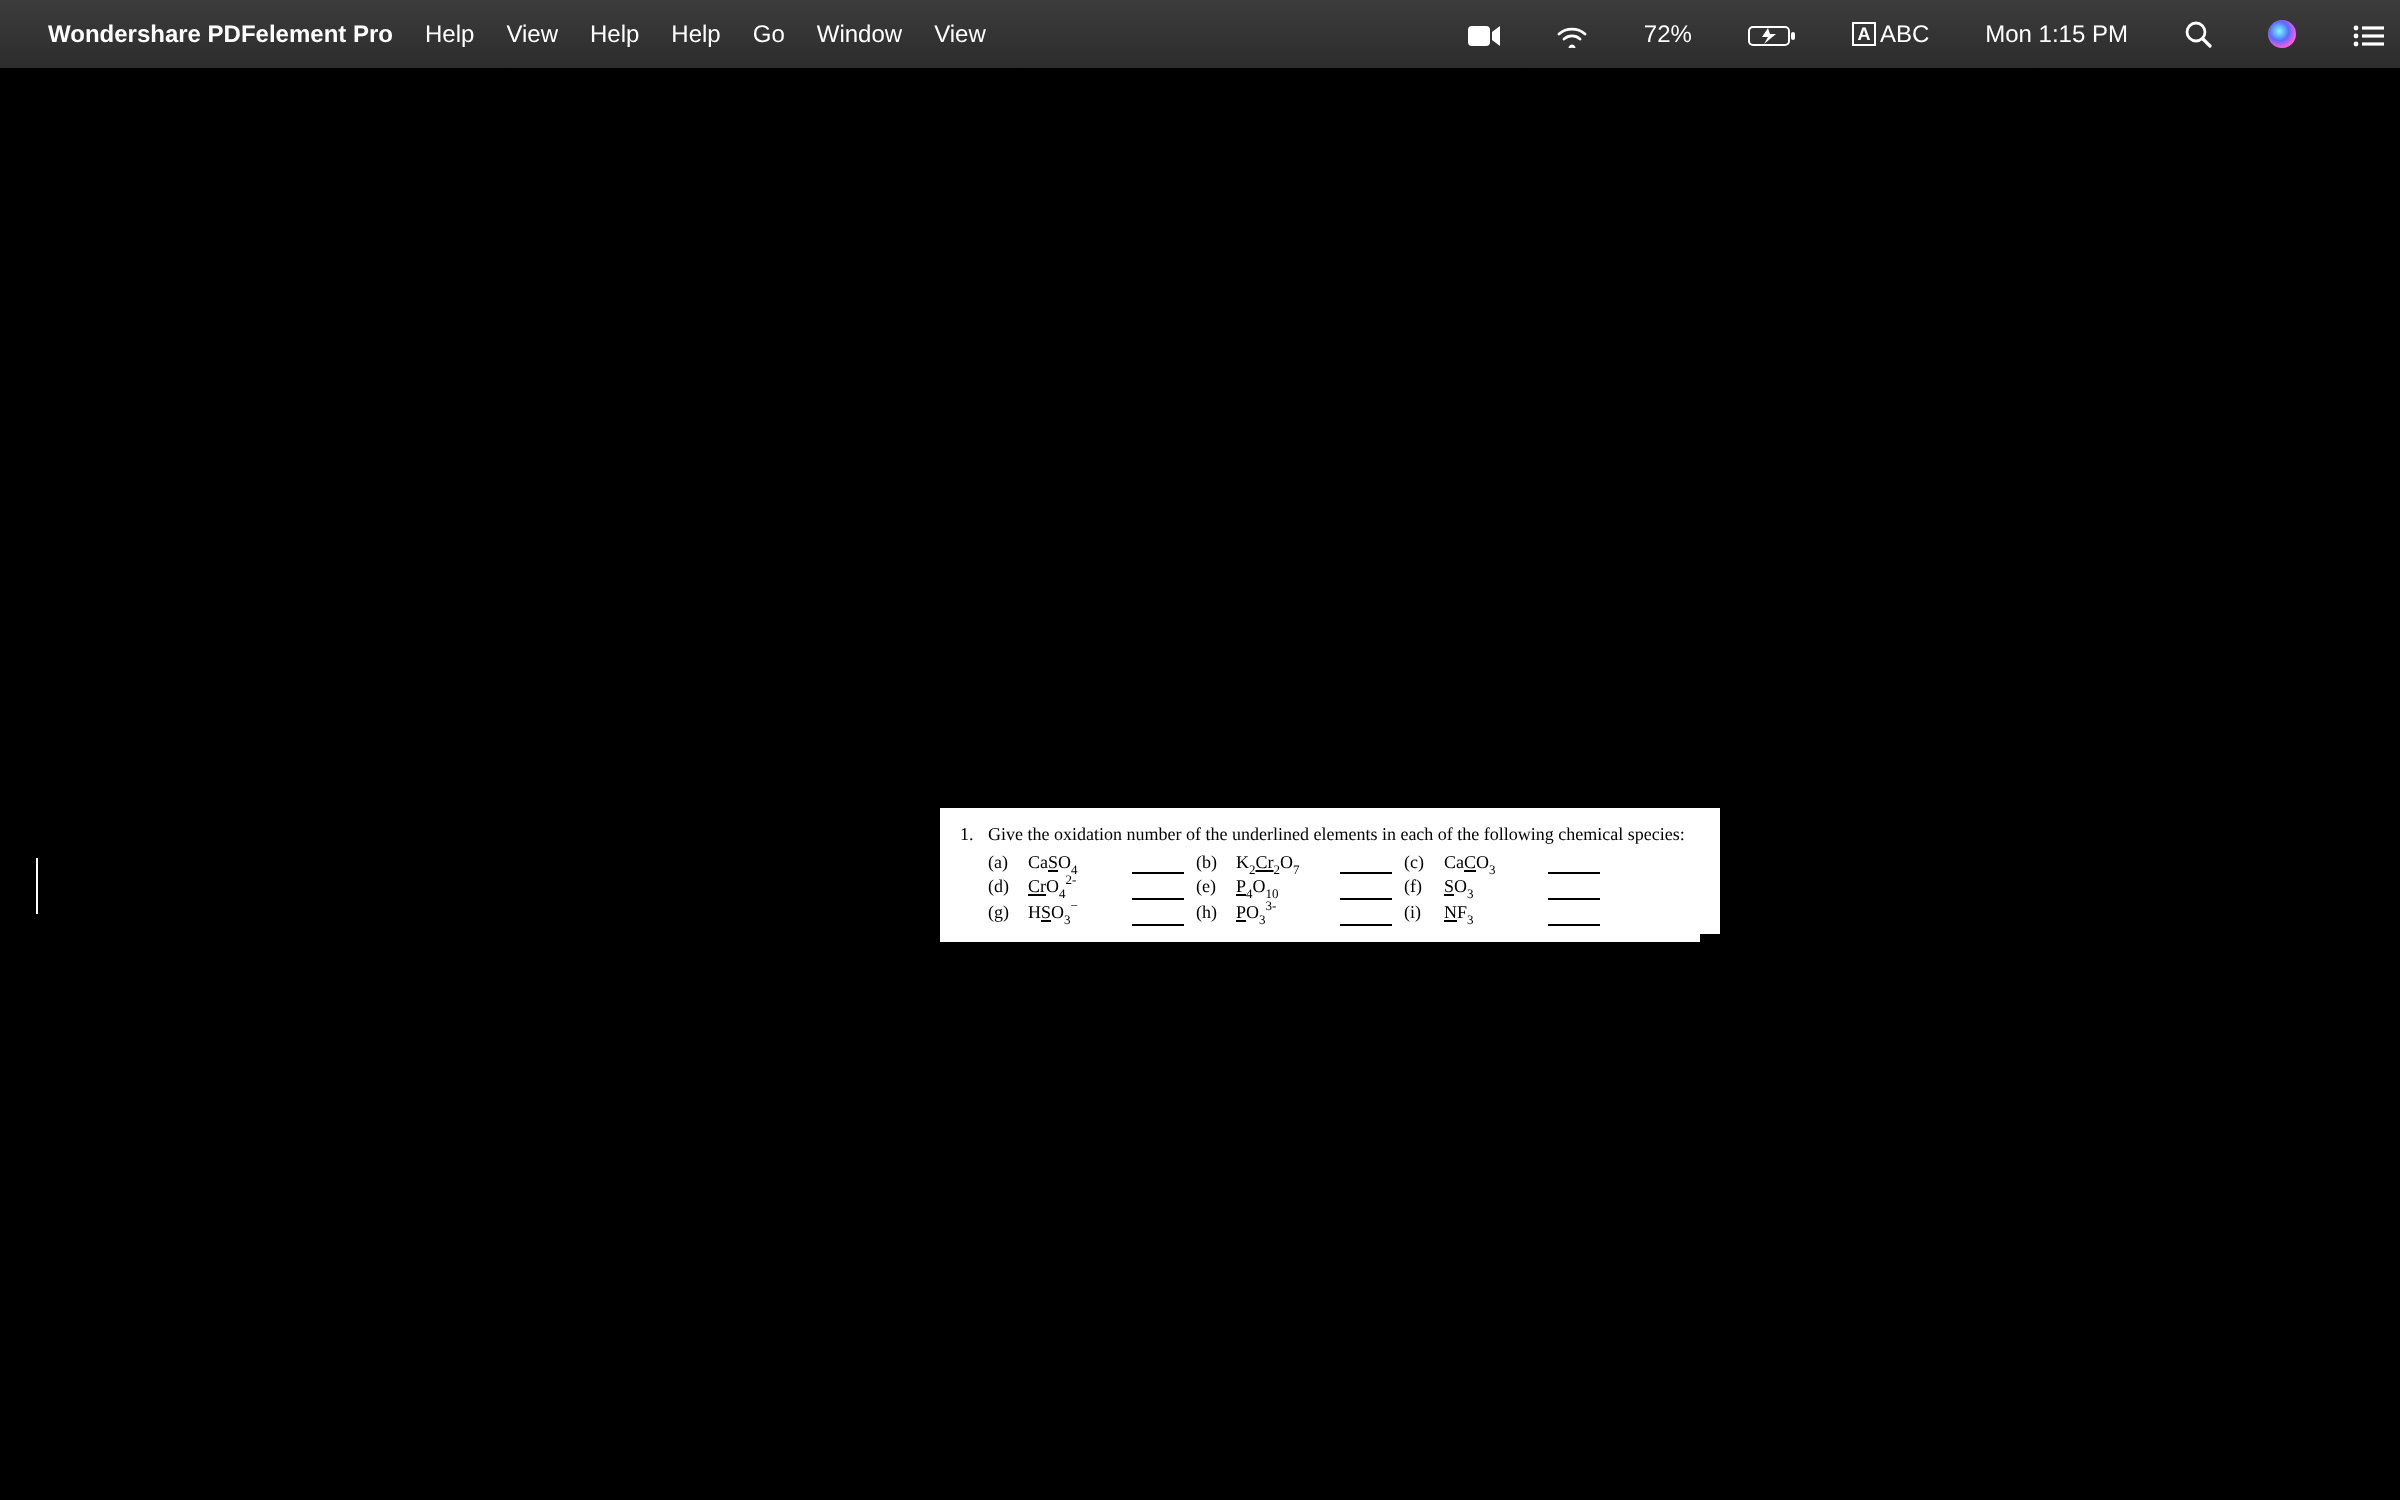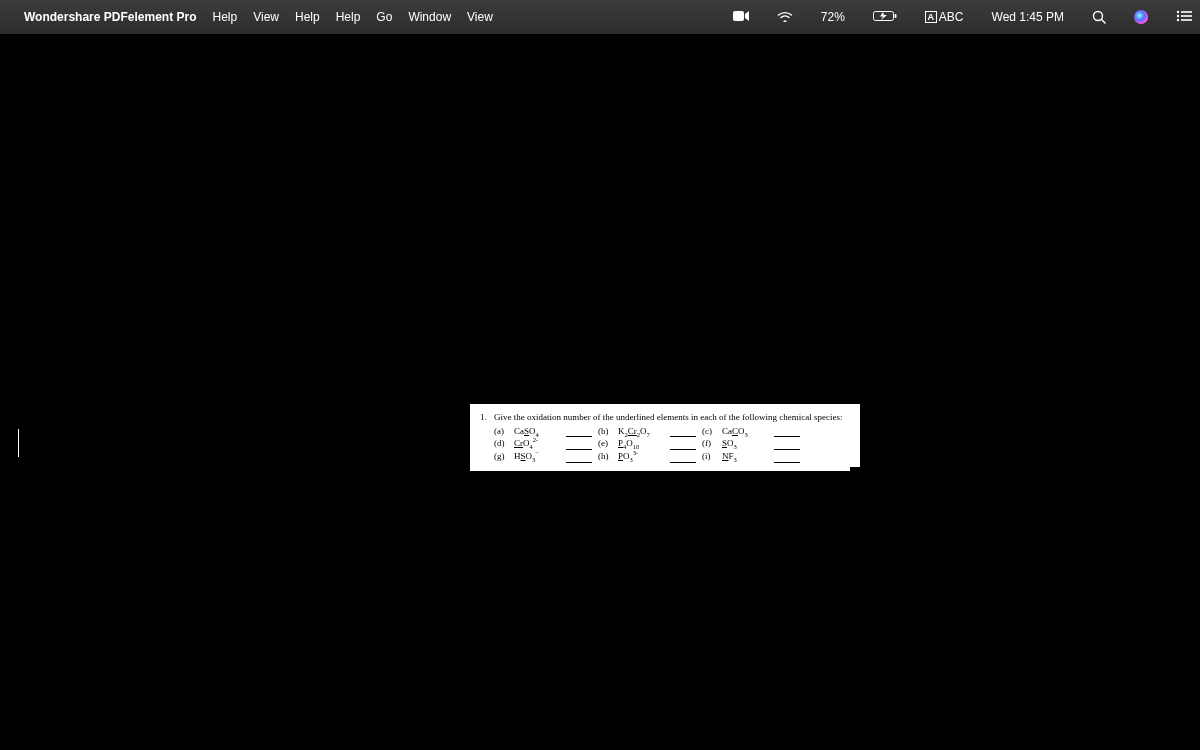--- a/index.html
+++ b/index.html
@@ -11,21 +11,21 @@
     height: 22px;
     background: linear-gradient(#3c3c3c, #2c2c2c);
     display: flex;
     align-items: center;
     font-size: 12px;
     color: #fff;
     padding: 17px 8px;
     gap: 16px;
   }
   .menubar-left { display: flex; align-items: center; gap: 16px; }
-  .menubar-right { margin-left: auto; display: flex; align-items: flex-start; gap: 28px; }
+  .menubar-right { margin-left: auto; display: flex; align-items: flex-end; gap: 28px; }
   .menubar span { white-space: nowrap; }
   .apple-icon { font-size: 14px; }
   .appname { font-weight: 600; }
   .menu-item { cursor: default; }
   .status-icon { display: inline-flex; align-items: center; }
   .siri-dot { width: 14px; height: 14px; border-radius: 50%; background: radial-gradient(circle at 40% 40%, #7affff, #5a6bff 40%, #ff5ae0 70%, #ff965a); }
   .list-icon svg, .wifi-icon svg, .search-icon svg, .video-icon svg, .battery-icon svg { display:block; }
 
   
   .desktop { position: relative; width: 1200px; height: 728px; background: #000; }
@@ -100,21 +100,21 @@
           <rect x="21.5" y="4" width="2" height="4" rx="1" fill="#fff"></rect>
           <path d="M10 2 L7 6.5 L10 6.5 L8 10 L14 5 L11 5 Z" fill="#fff"></path>
         </svg>
     </span>
     <span class="status-icon">
       <span style="display:inline-flex;align-items:center;gap:2px;">
         <span style="border:1px solid #fff;width:12px;height:12px;display:inline-flex;align-items:center;justify-content:center;font-size:9px;font-weight:700;">A</span>
         <span>ABC</span>
       </span>
     </span>
-    <span>Wed 1:45 PM</span>
+    <span>Mon 1:15 PM</span>
     <span class="status-icon search-icon">
       <svg width="14" height="14" viewBox="0 0 14 14">
           <circle cx="6" cy="6" r="4.5" stroke="#fff" stroke-width="1.4" fill="none"></circle>
           <line x1="9.5" y1="9.5" x2="13" y2="13" stroke="#fff" stroke-width="1.6" stroke-linecap="round"></line>
         </svg>
     </span>
     <span class="status-icon">
         <span class="siri-dot"></span>
       </span>
     <span class="status-icon list-icon">

